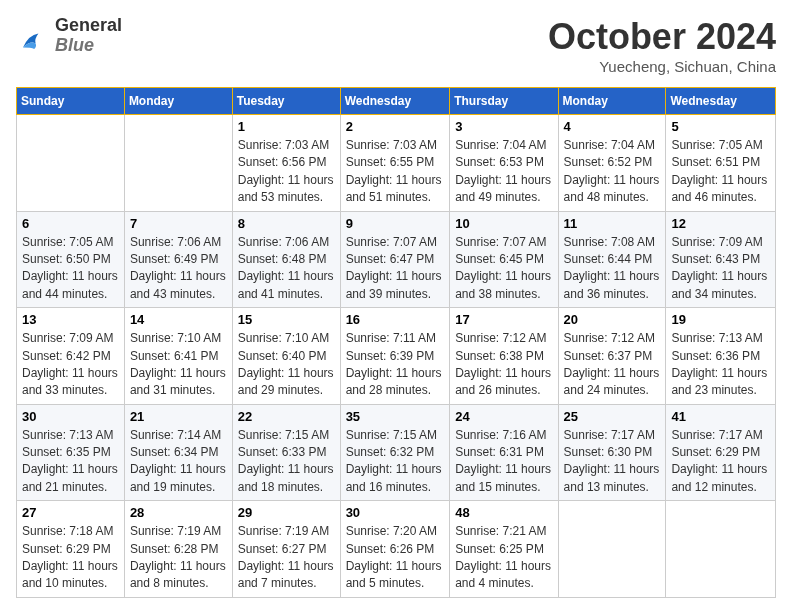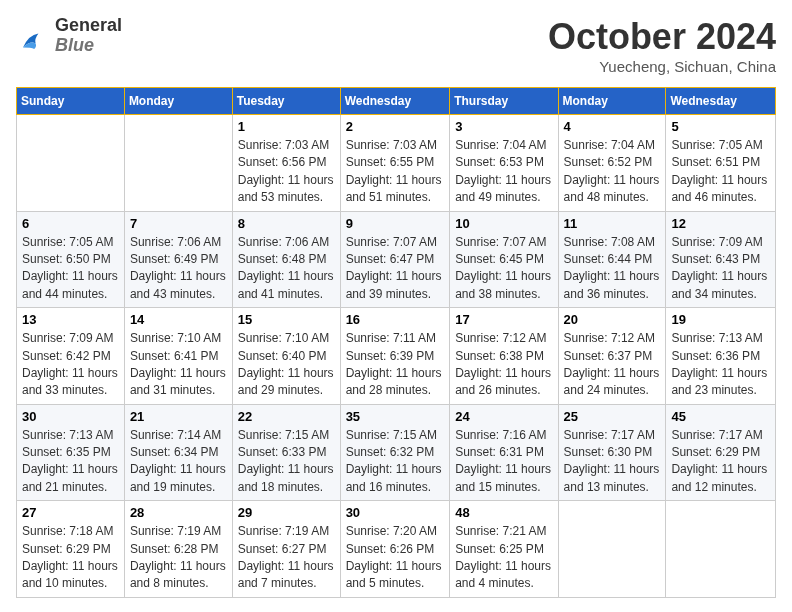--- a/index.html
+++ b/index.html
@@ -220,21 +220,21 @@
         </td>
         <td>
           <span class="day-num">24</span>
           <div class="day-info">Sunrise: 7:16 AM<br>Sunset: 6:31 PM<br>Daylight: 11 hours and 15 minutes.</div>
         </td>
         <td>
           <span class="day-num">25</span>
           <div class="day-info">Sunrise: 7:17 AM<br>Sunset: 6:30 PM<br>Daylight: 11 hours and 13 minutes.</div>
         </td>
         <td>
-          <span class="day-num">45</span>
+          <span class="day-num">41</span>
           <div class="day-info">Sunrise: 7:17 AM<br>Sunset: 6:29 PM<br>Daylight: 11 hours and 12 minutes.</div>
         </td>
       </tr>
       <tr>
         <td>
           <span class="day-num">27</span>
           <div class="day-info">Sunrise: 7:18 AM<br>Sunset: 6:29 PM<br>Daylight: 11 hours and 10 minutes.</div>
         </td>
         <td>
           <span class="day-num">28</span>

